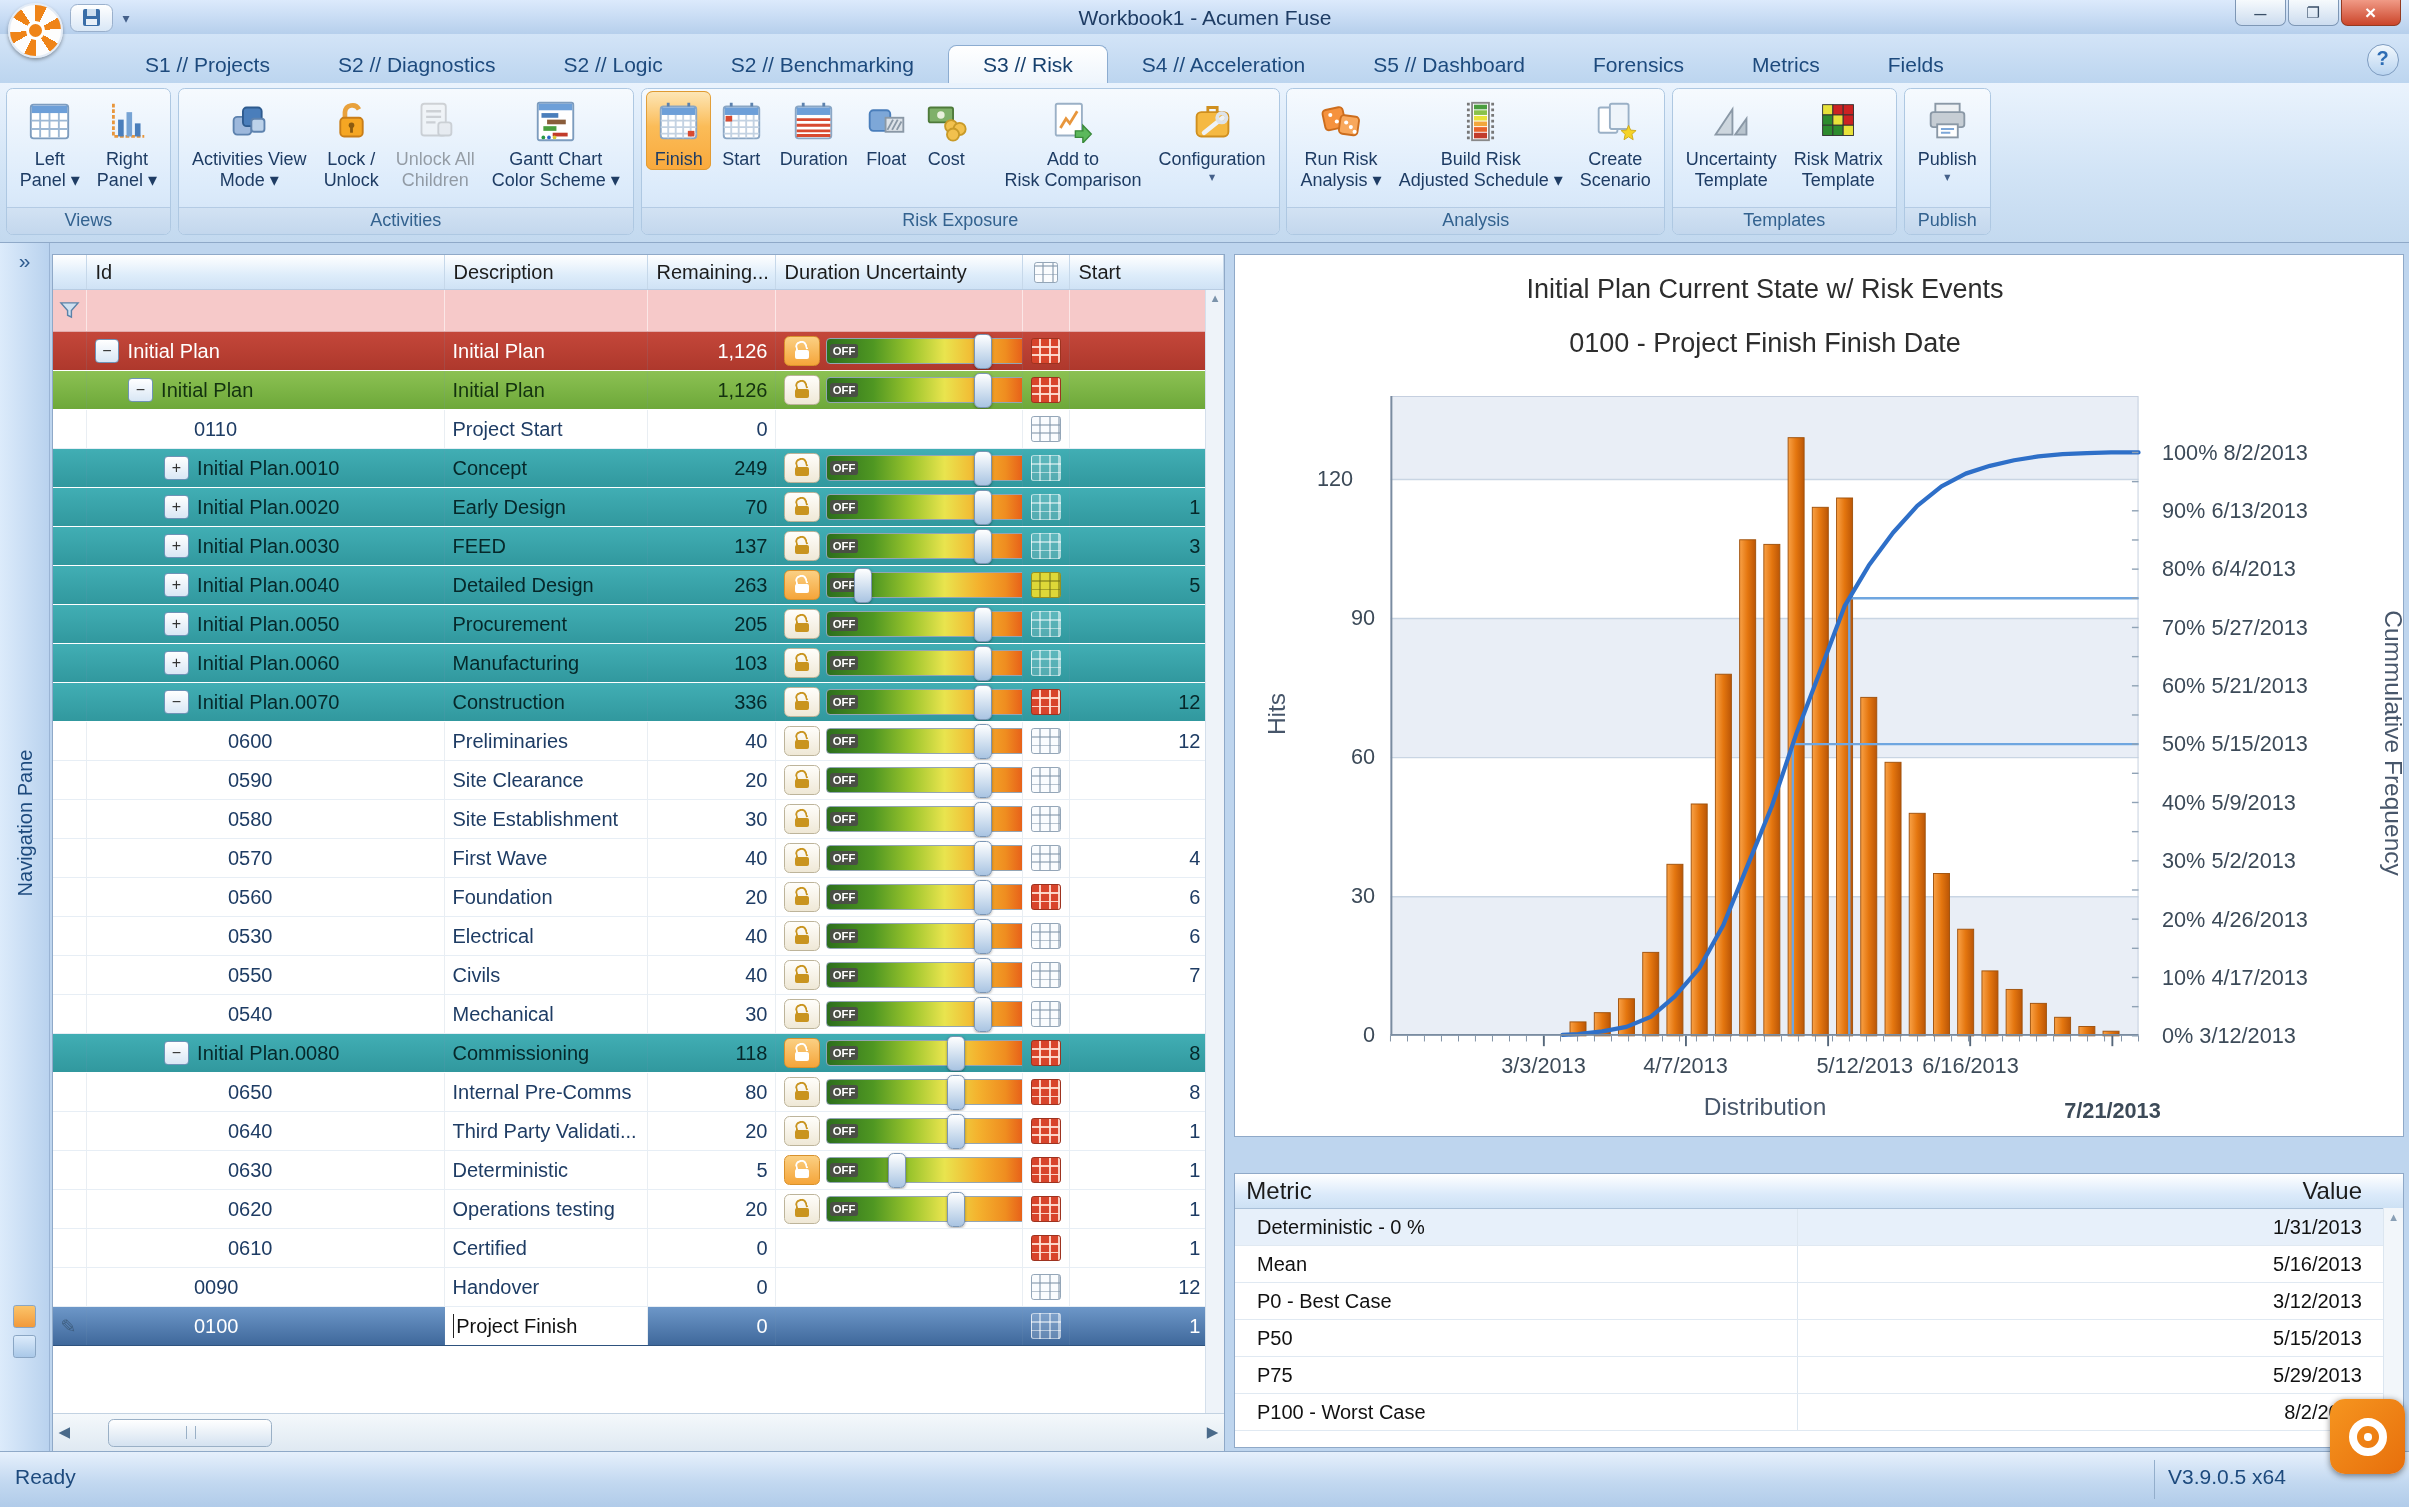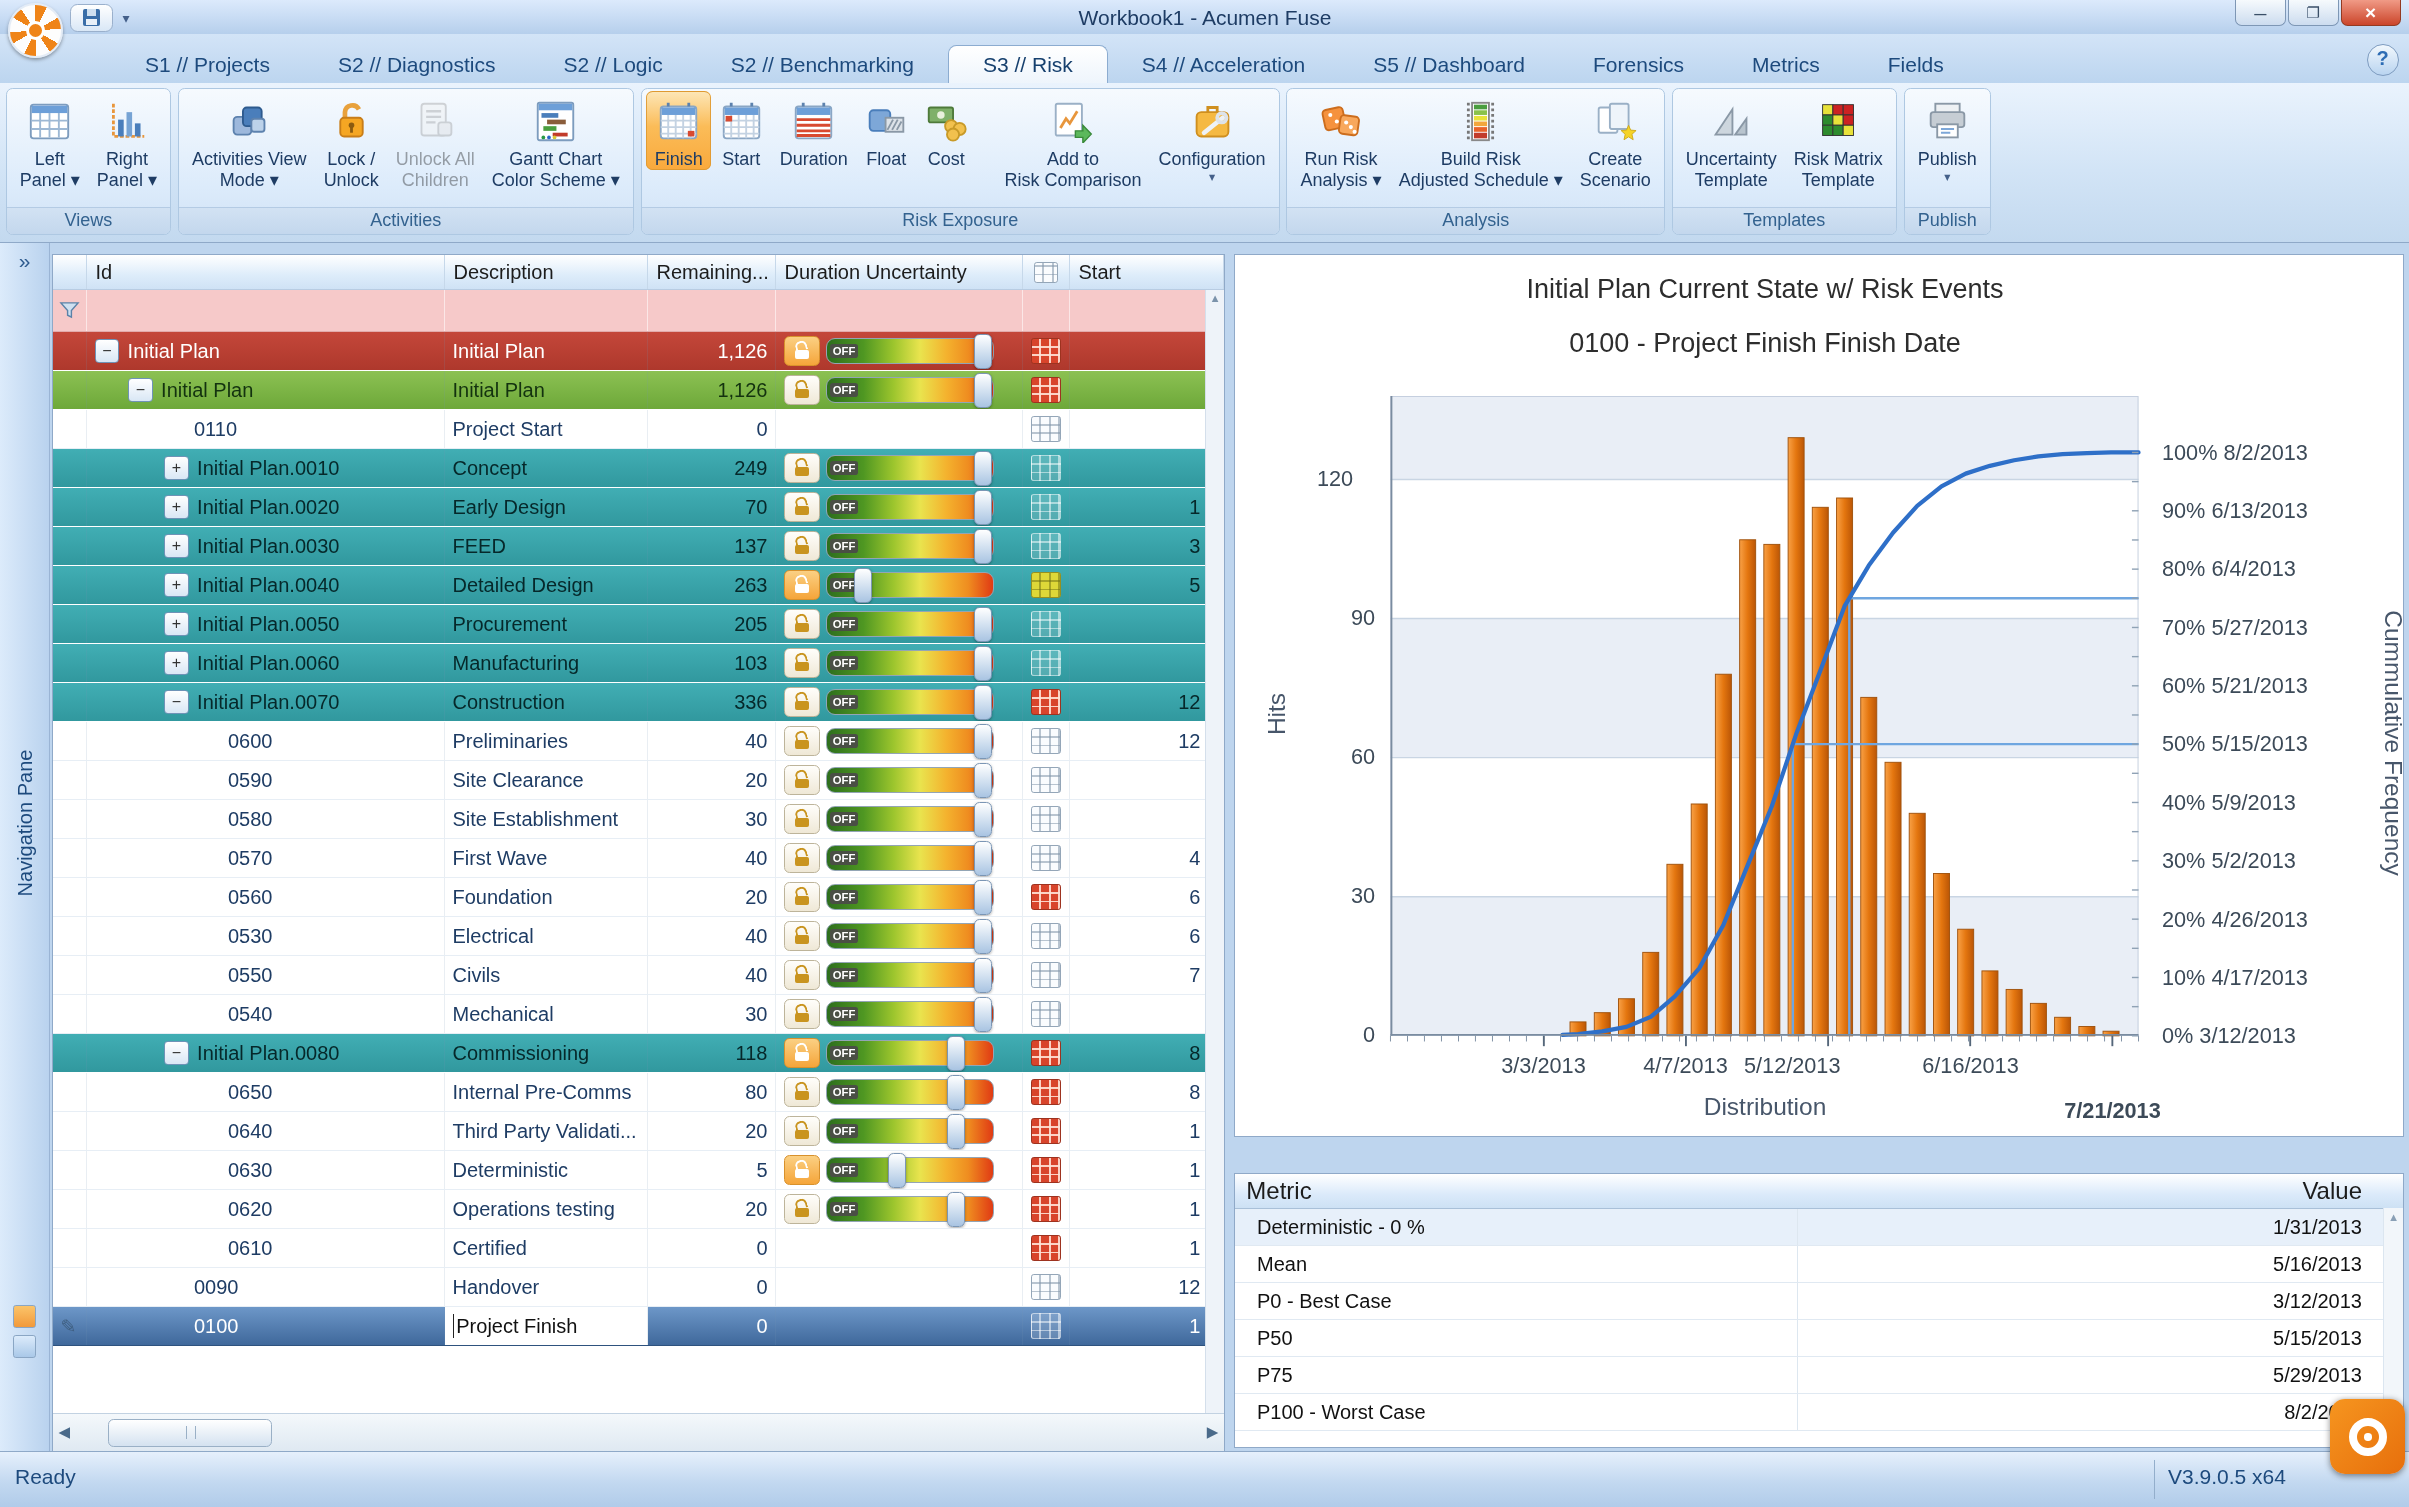--- a/index.html
+++ b/index.html
@@ -91,21 +91,21 @@
   .caret{width:1.9px;height:24.5px;background:#222;margin-right:1.9px;flex:0 0 auto}
   .lockbtn{width:36px;height:30px;border-radius:5.6px;display:flex;align-items:center;justify-content:center;
       margin-right:6.6px;flex:0 0 auto;box-sizing:border-box}
   .lockbtn.on{background:linear-gradient(#fbd083,#f5a53a);border:0.9px solid #d8912c}
   .lockbtn.off{background:linear-gradient(#fffefb,#efe8d6);border:0.9px solid #bdb49a}
   .lockglyph{position:relative;width:14px;height:9.4px;border-radius:1.9px;background:#fff;margin-top:6.6px}
   .lockglyph::before{content:"";position:absolute;left:0px;top:-8.5px;width:7.5px;height:7.5px;
       border:2.8px solid #fff;border-bottom:none;border-radius:5.6px 5.6px 0 0;transform:rotate(-16deg)}
   .lockbtn.off .lockglyph{background:#c9941f}
   .lockbtn.off .lockglyph::before{border-color:#c9941f}
-  .slider{position:relative;flex:0 0 auto;width:168px;height:26px;border:0.9px solid #93a5b5;border-radius:9px;
+  .slider{position:relative;flex:0 0 auto;width:212px;height:26px;border:0.9px solid #93a5b5;border-radius:4px;
       box-sizing:border-box;
       background:linear-gradient(90deg,#2d6e1d 0%,#4f9722 22%,#9cc52d 40%,#e9e44e 56%,#f4b22e 72%,#ef8d20 85%,#e03a14 100%)}
   .slider .off{position:absolute;left:2.8px;top:4.7px;font-size:11.3px;font-weight:bold;color:#fff;
       background:#4a4f45;padding:0 2.8px;border-radius:2.8px;line-height:14px}
   .slider .thumb{position:absolute;top:-4.7px;width:16px;height:33px;border-radius:5.6px;border:0.9px solid #7b96b5;
       background:linear-gradient(#ffffff,#cbdcee 60%,#a9c4e2);box-shadow:0 0.9px 2.8px rgba(0,0,0,.35)}
   .gicon{width:30px;height:26px;border-radius:2.8px;box-sizing:border-box;flex:0 0 auto}
   .g-red{background-color:#d8442b;border:0.9px solid #9d3320;
      background-image:repeating-linear-gradient(90deg,transparent 0 7.5px,rgba(255,226,214,.9) 7.5px 9.4px),
                       repeating-linear-gradient(0deg,transparent 0 6.6px,rgba(255,226,214,.9) 6.6px 8.5px)}
@@ -1267,21 +1267,21 @@
       <line x1="788" y1="649.0" x2="795" y2="649.0" stroke="#8fa2b5" stroke-width="1.5"></line>
       <line x1="788" y1="680.0" x2="795" y2="680.0" stroke="#8fa2b5" stroke-width="1.5"></line>
     </svg>
     <div class="cl" style="left: 82px; top: 767px; width: 58px; text-align: right;">0</div>
     <div class="cl" style="left: 82px; top: 628px; width: 58px; text-align: right;">30</div>
     <div class="cl" style="left: 82px; top: 489px; width: 58px; text-align: right;">60</div>
     <div class="cl" style="left: 82px; top: 350px; width: 58px; text-align: right;">90</div>
     <div class="cl" style="left: 82px; top: 211px; width: 58px; text-align: left;">120</div>
     <div class="cl" style="left: 224px; top: 798px; width: 169px; text-align: center;">3/3/2013</div>
     <div class="cl" style="left: 366px; top: 798px; width: 169px; text-align: center;">4/7/2013</div>
-    <div class="cl" style="left: 509px; top: 798px; width: 169px; text-align: left;">5/12/2013</div>
+    <div class="cl" style="left: 509px; top: 798px; width: 169px; text-align: right;">5/12/2013</div>
     <div class="cl" style="left: 651px; top: 798px; width: 169px; text-align: center;">6/16/2013</div>
     <div class="cl" style="left: 793px; top: 843px; width: 169px; text-align: center; font-weight: bold;">7/21/2013</div>
     <div class="cl" style="left: 927px; top: 185px;">100% 8/2/2013</div>
     <div class="cl" style="left: 927px; top: 243px;">90% 6/13/2013</div>
     <div class="cl" style="left: 927px; top: 301px;">80% 6/4/2013</div>
     <div class="cl" style="left: 927px; top: 360px;">70% 5/27/2013</div>
     <div class="cl" style="left: 927px; top: 418px;">60% 5/21/2013</div>
     <div class="cl" style="left: 927px; top: 476px;">50% 5/15/2013</div>
     <div class="cl" style="left: 927px; top: 535px;">40% 5/9/2013</div>
     <div class="cl" style="left: 927px; top: 593px;">30% 5/2/2013</div>

